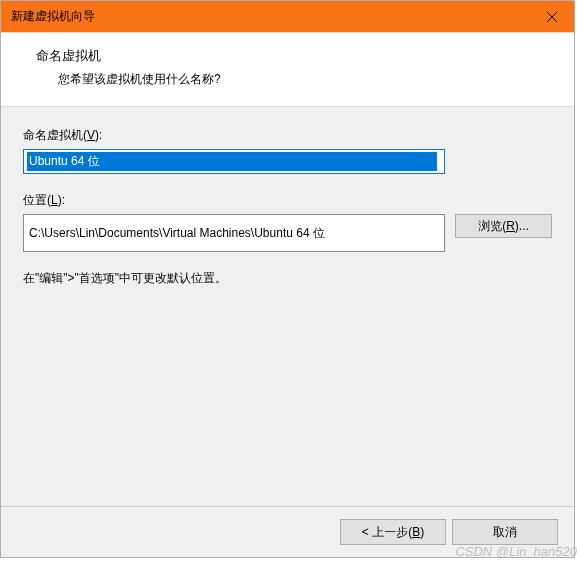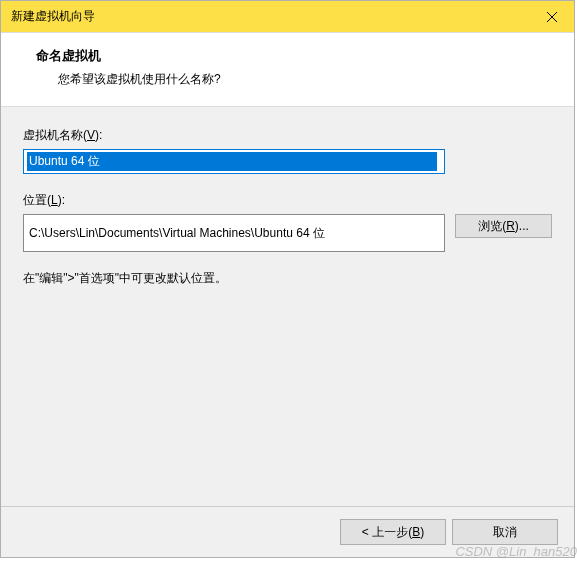--- a/index.html
+++ b/index.html
@@ -15,21 +15,21 @@
       width: 575px;
       height: 558px;
       border: 1px solid #b0b0b0;
       background: #fff;
       display: flex;
       flex-direction: column;
       position: relative;
     }
     .titlebar {
       height: 32px;
-      background: #fde047;
+      background: #f97316;
       display: flex;
       align-items: center;
       justify-content: space-between;
       padding: 0 0 0 10px;
       border-bottom: 1px solid #ddd;
     }
     .titlebar-title {
       font-size: 12px;
       color: #000;
     }
@@ -44,21 +44,21 @@
       cursor: default;
     }
     .close-btn svg { width: 10px; height: 10px; }
     .header-section {
       padding: 14px 20px 18px 35px;
       background: #fff;
       border-bottom: 1px solid #ddd;
     }
     .header-title {
       font-size: 13px;
-      font-weight: bold;
+      font-weight: normal;
       color: #000;
       margin-bottom: 6px;
     }
     .header-subtitle {
       font-size: 12px;
       color: #000;
       margin-left: 22px;
     }
     .content {
       flex: 1;
@@ -174,21 +174,21 @@
   </div>
 
   <div class="header-section">
     <div class="header-title">命名虚拟机</div>
     <div class="header-subtitle">您希望该虚拟机使用什么名称?</div>
   </div>
 
   <div class="content">
     <div class="field-group">
       <label class="field-label">
-        <span>虚拟机名称(</span><span class="underline">V</span><span>):</span>
+        <span>命名虚拟机(</span><span class="underline">V</span><span>):</span>
       </label>
       <div class="input-box">
         <span class="input-selected-text">Ubuntu 64 位</span>
       </div>
     </div>
 
     <div class="field-group">
       <label class="field-label">
         <span>位置(</span><span class="underline">L</span><span>):</span>
       </label>

